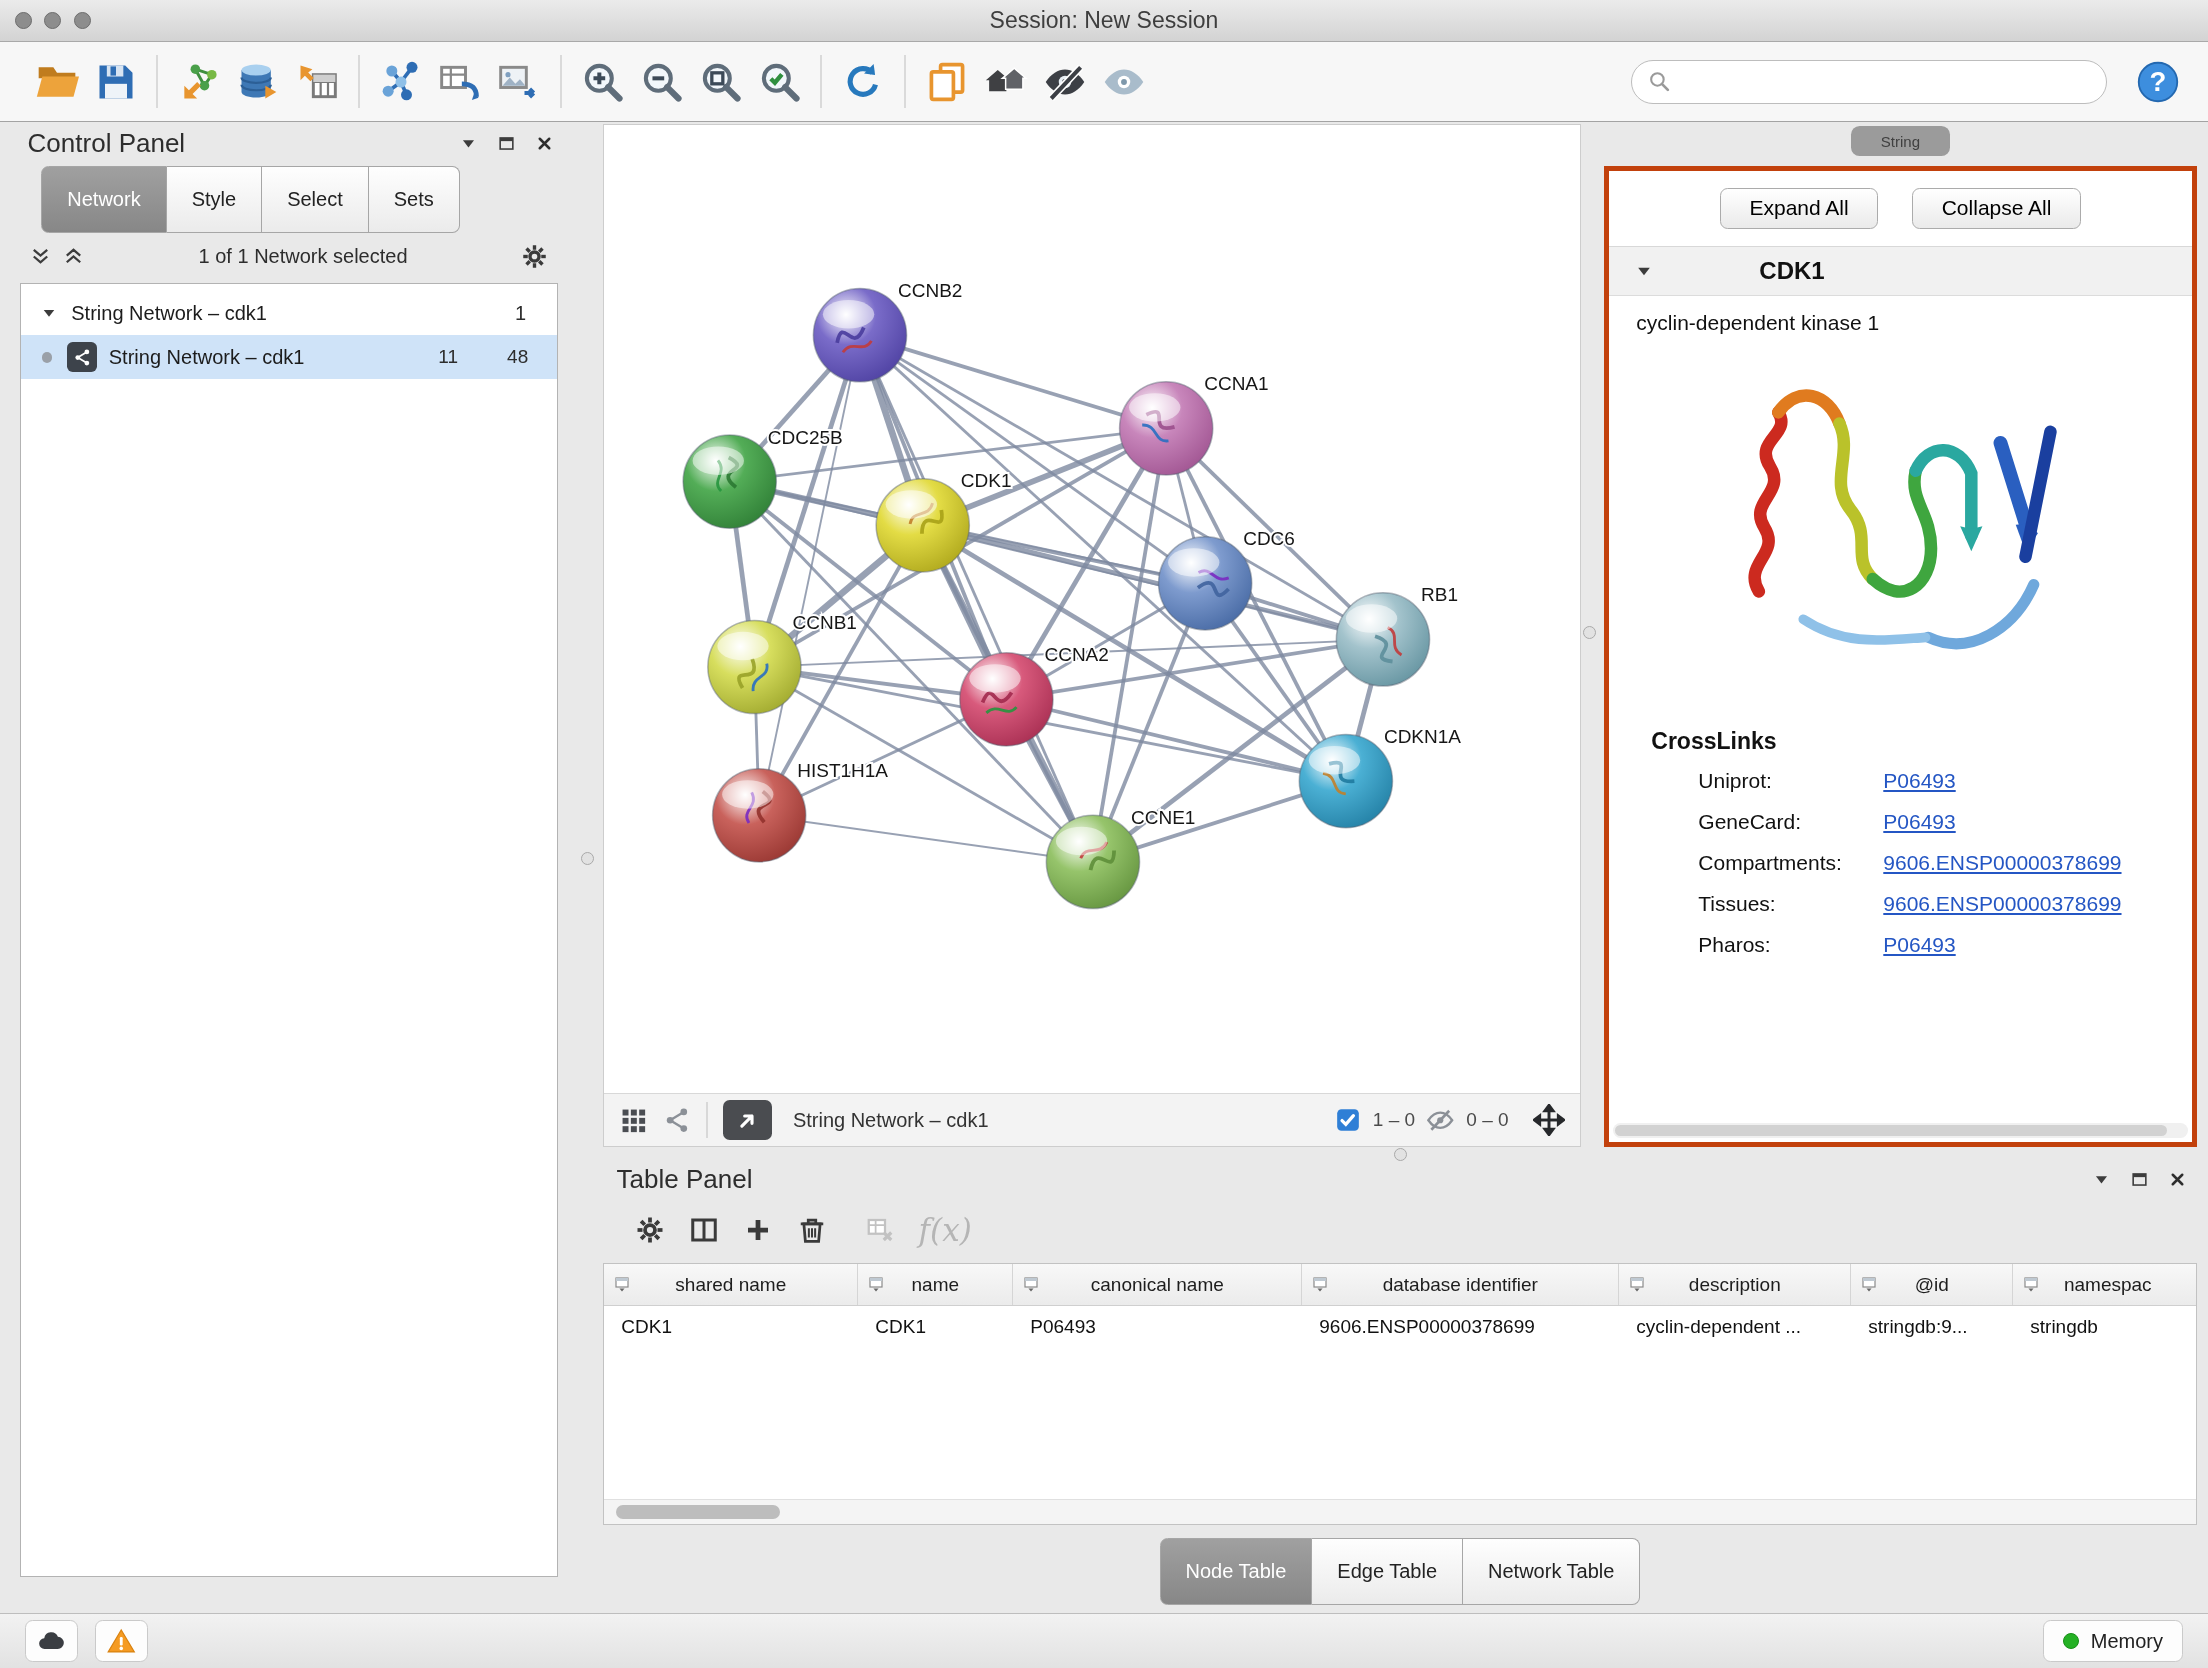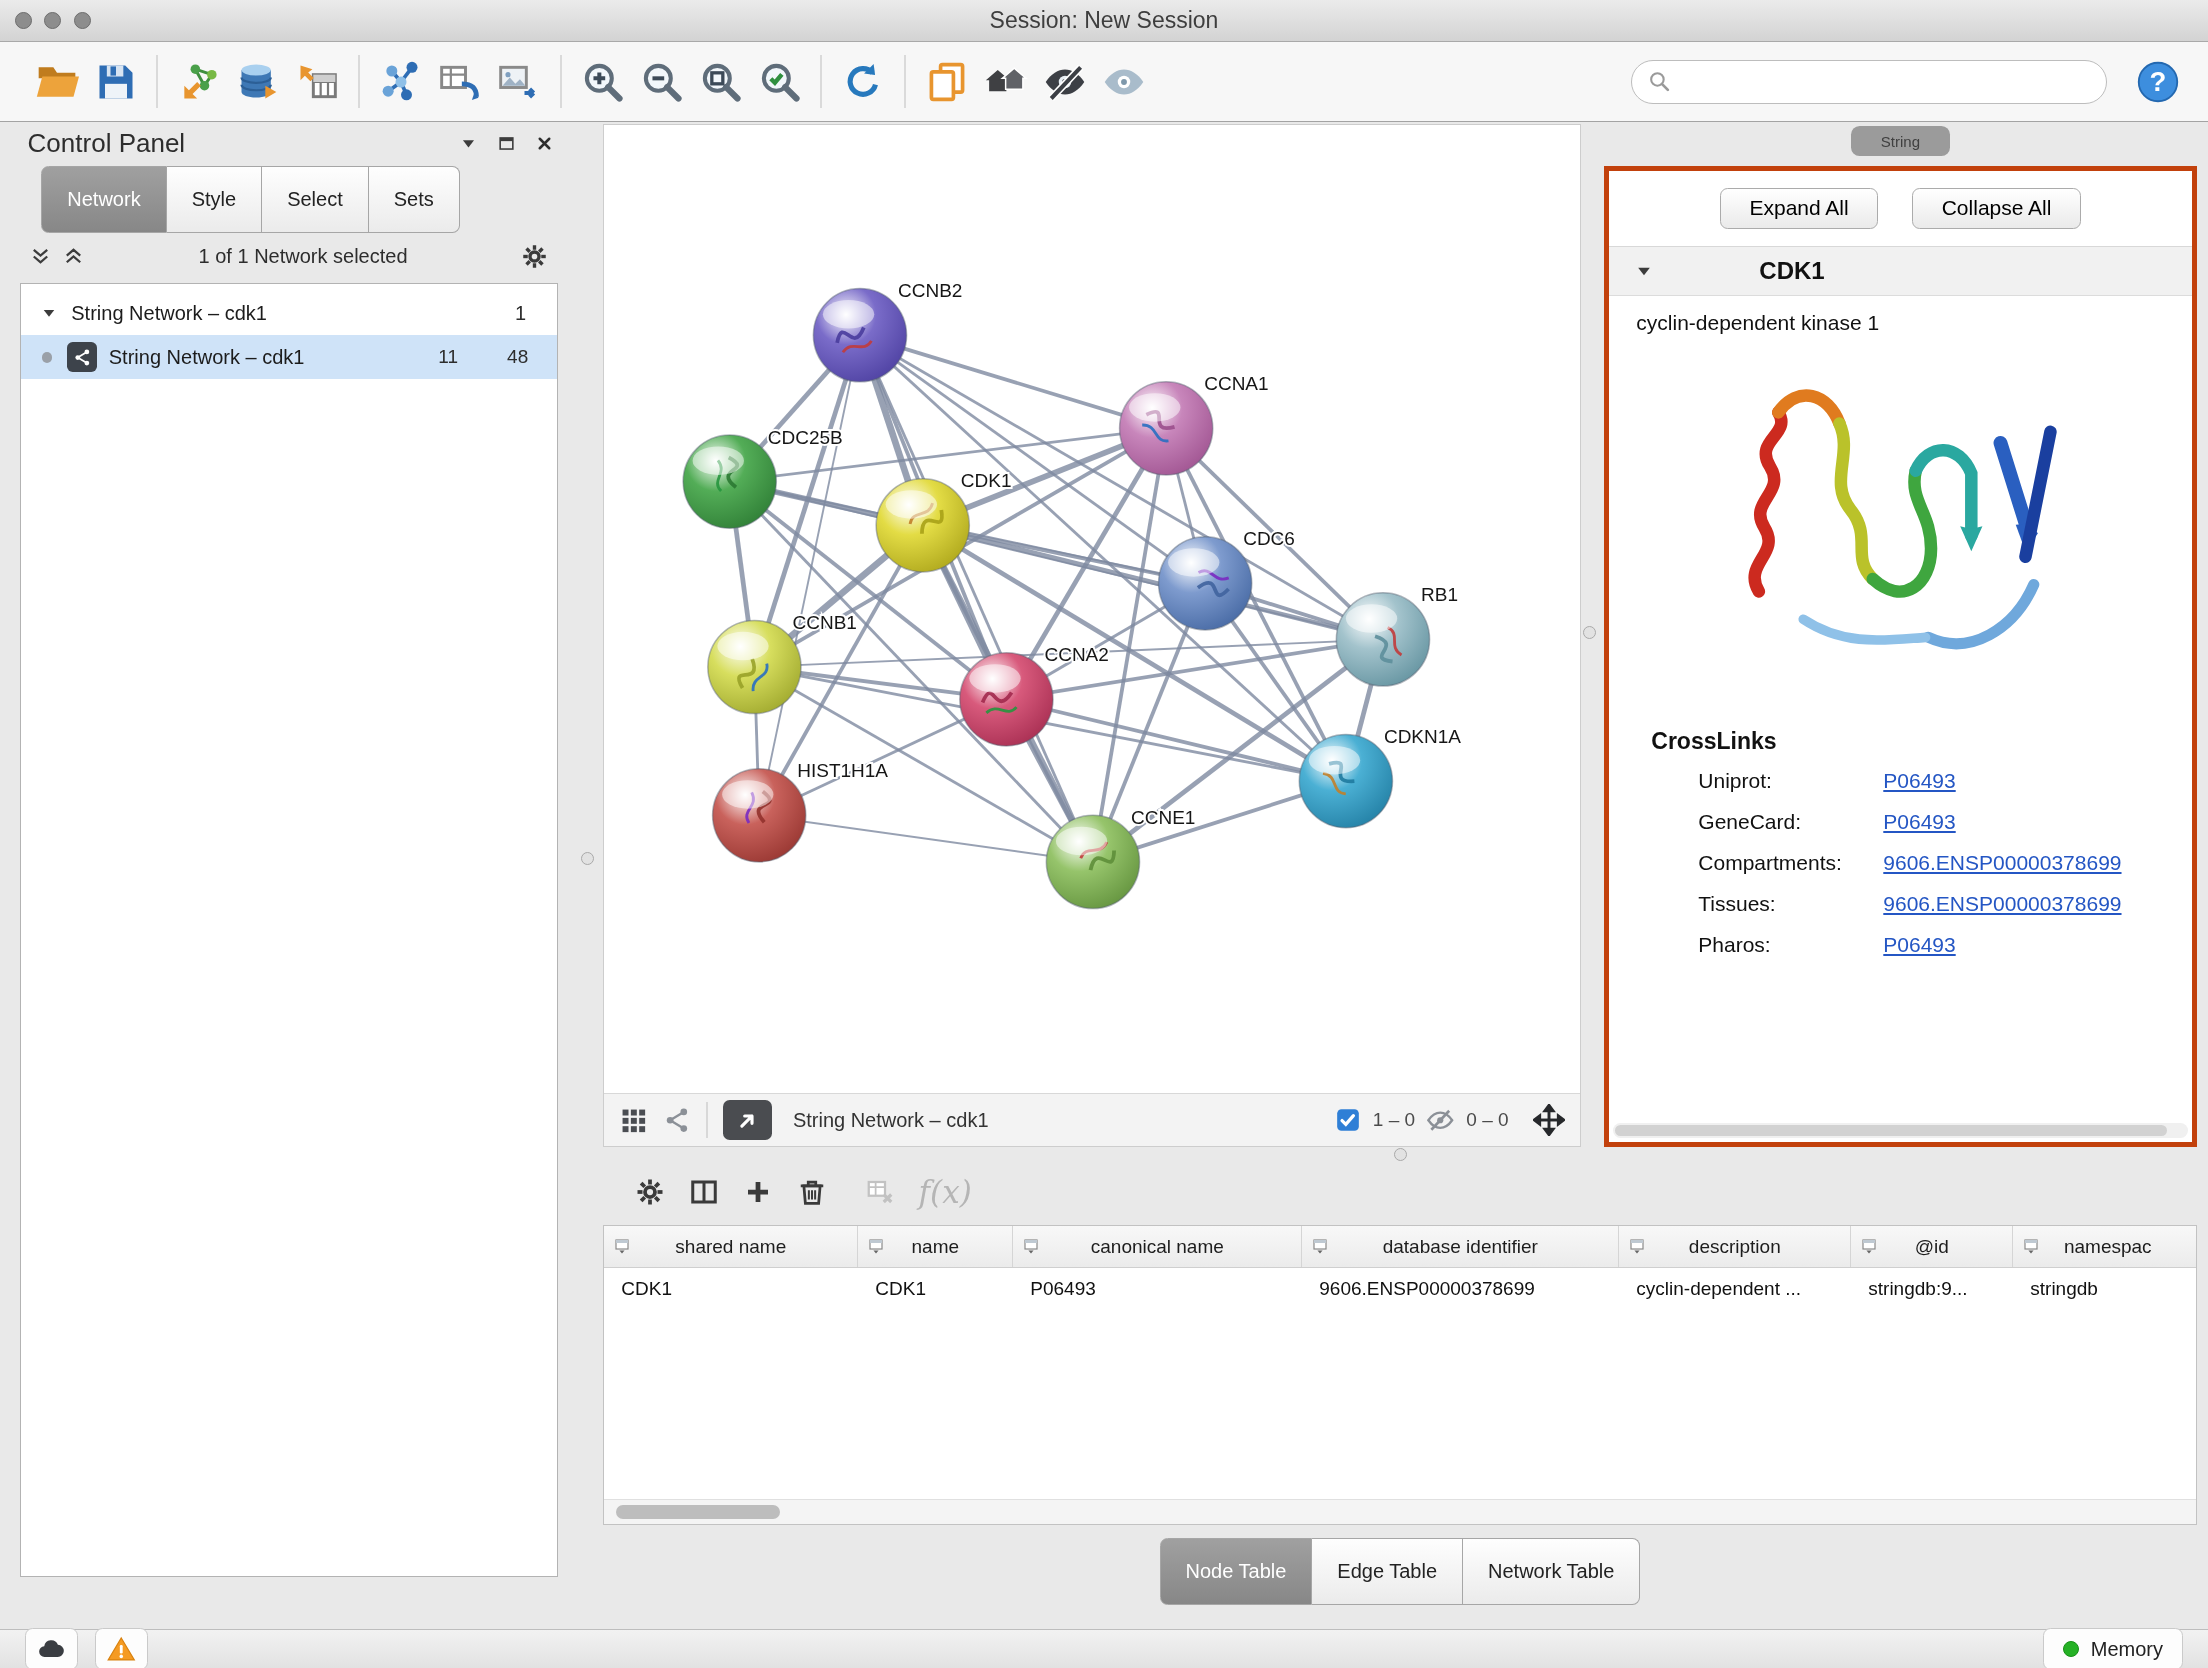--- a/index.html
+++ b/index.html
@@ -85,21 +85,21 @@
   .t-head{display:flex;height:42px;background:linear-gradient(#f8f8f8,#ebebeb);border-bottom:1px solid #cfcfcf;}
   .th{position:relative;display:flex;align-items:center;justify-content:center;font-size:19px;color:#1d1d1d;border-right:1px solid #d5d5d5;flex:none;cursor:pointer;}
   .th .hic{position:absolute;left:8.6px;top:11.4px;}
   .t-row{display:flex;height:42px;}
   .td{display:flex;align-items:center;padding-left:17px;font-size:19px;color:#111;flex:none;overflow:hidden;white-space:nowrap;}
   .h-scroll{position:absolute;left:0;right:0;bottom:0;height:25px;background:#f4f4f4;border-top:1px solid #e0e0e0;}
   .h-thumb{position:absolute;left:11.4px;top:4.8px;width:164px;height:14.3px;border-radius:7.6px;background:#bdbdbd;cursor:pointer;}
   .tp-tabs{display:flex;justify-content:center;margin:13.3px 0 7.6px;flex:none;}
 
   
-  .statusbar{position:absolute;left:0;right:0;bottom:0;height:39px;background:linear-gradient(#f2f2f2,#e2e2e2);border-top:1px solid #bdbdbd;display:flex;align-items:center;padding:0 25px;gap:17px;}
+  .statusbar{position:absolute;left:0;right:0;bottom:0;height:55px;background:linear-gradient(#f2f2f2,#e2e2e2);border-top:1px solid #bdbdbd;display:flex;align-items:center;padding:0 25px;gap:17px;}
   .sb-btn{height:42px;min-width:53px;border:1px solid #cacaca;border-radius:7.6px;background:#fdfdfd;display:flex;align-items:center;justify-content:center;cursor:pointer;}
   .mem-btn{margin-left:auto;display:flex;align-items:center;gap:11.4px;font-size:20px;color:#222;padding:0 19px;}
   .mem-dot{width:16px;height:16px;border-radius:50%;background:#25b125;border:1px solid #189018;}
 
   .split-dot{position:absolute;width:13.3px;height:13.3px;border-radius:50%;background:#e2e2e2;border:1px solid #a9a9a9;z-index:5;}
   .ic{display:block;}
 </style>
 </head>
 <body>
 
@@ -688,20 +688,41 @@
                 </div>
             </div>
             <div class="rp-hscroll">
                 <div class="rp-hthumb"></div>
               </div>
           </div>
         </div>
       </div>
 
       <div class="table-panel">
+        <div class="panel-head">
+          <span class="panel-title">Table Panel</span>
+          <span class="panel-icons">
+              <span class="ph-ic">
+                <svg class="ic" width="19" height="19" viewBox="0 0 24 24">
+                  <path d="M5 8h14l-7 9z" fill="#3c3c3c"></path>
+                </svg>
+              </span>
+              <span class="ph-ic">
+                <svg class="ic" width="19" height="19" viewBox="0 0 24 24">
+                  <rect x="4" y="5" width="16" height="14" fill="none" stroke="#3c3c3c" stroke-width="2"></rect>
+                  <rect x="4" y="5" width="16" height="4" fill="#3c3c3c"></rect>
+                </svg>
+              </span>
+              <span class="ph-ic">
+                <svg class="ic" width="19" height="19" viewBox="0 0 24 24">
+                  <path d="M6 6l12 12M18 6L6 18" stroke="#2e2e2e" stroke-width="3.2" stroke-linecap="round"></path>
+                </svg>
+              </span>
+            </span>
+        </div>
         <div class="tp-toolbar">
           <span class="tp-tool" id="tt-gear">
               <svg class="ic" width="30" height="30" viewBox="0 0 24 24">
                 <circle cx="12" cy="12" r="4" fill="none" stroke="#3a3a3a" stroke-width="3"></circle>
                 <g stroke="#3a3a3a" stroke-width="3">
                   <line x1="12" y1="2" x2="12" y2="6"></line>
                   <line x1="12" y1="18" x2="12" y2="22"></line>
                   <line x1="2" y1="12" x2="6" y2="12"></line>
                   <line x1="18" y1="12" x2="22" y2="12"></line>
                   <line x1="4.9" y1="4.9" x2="7.8" y2="7.8"></line>

